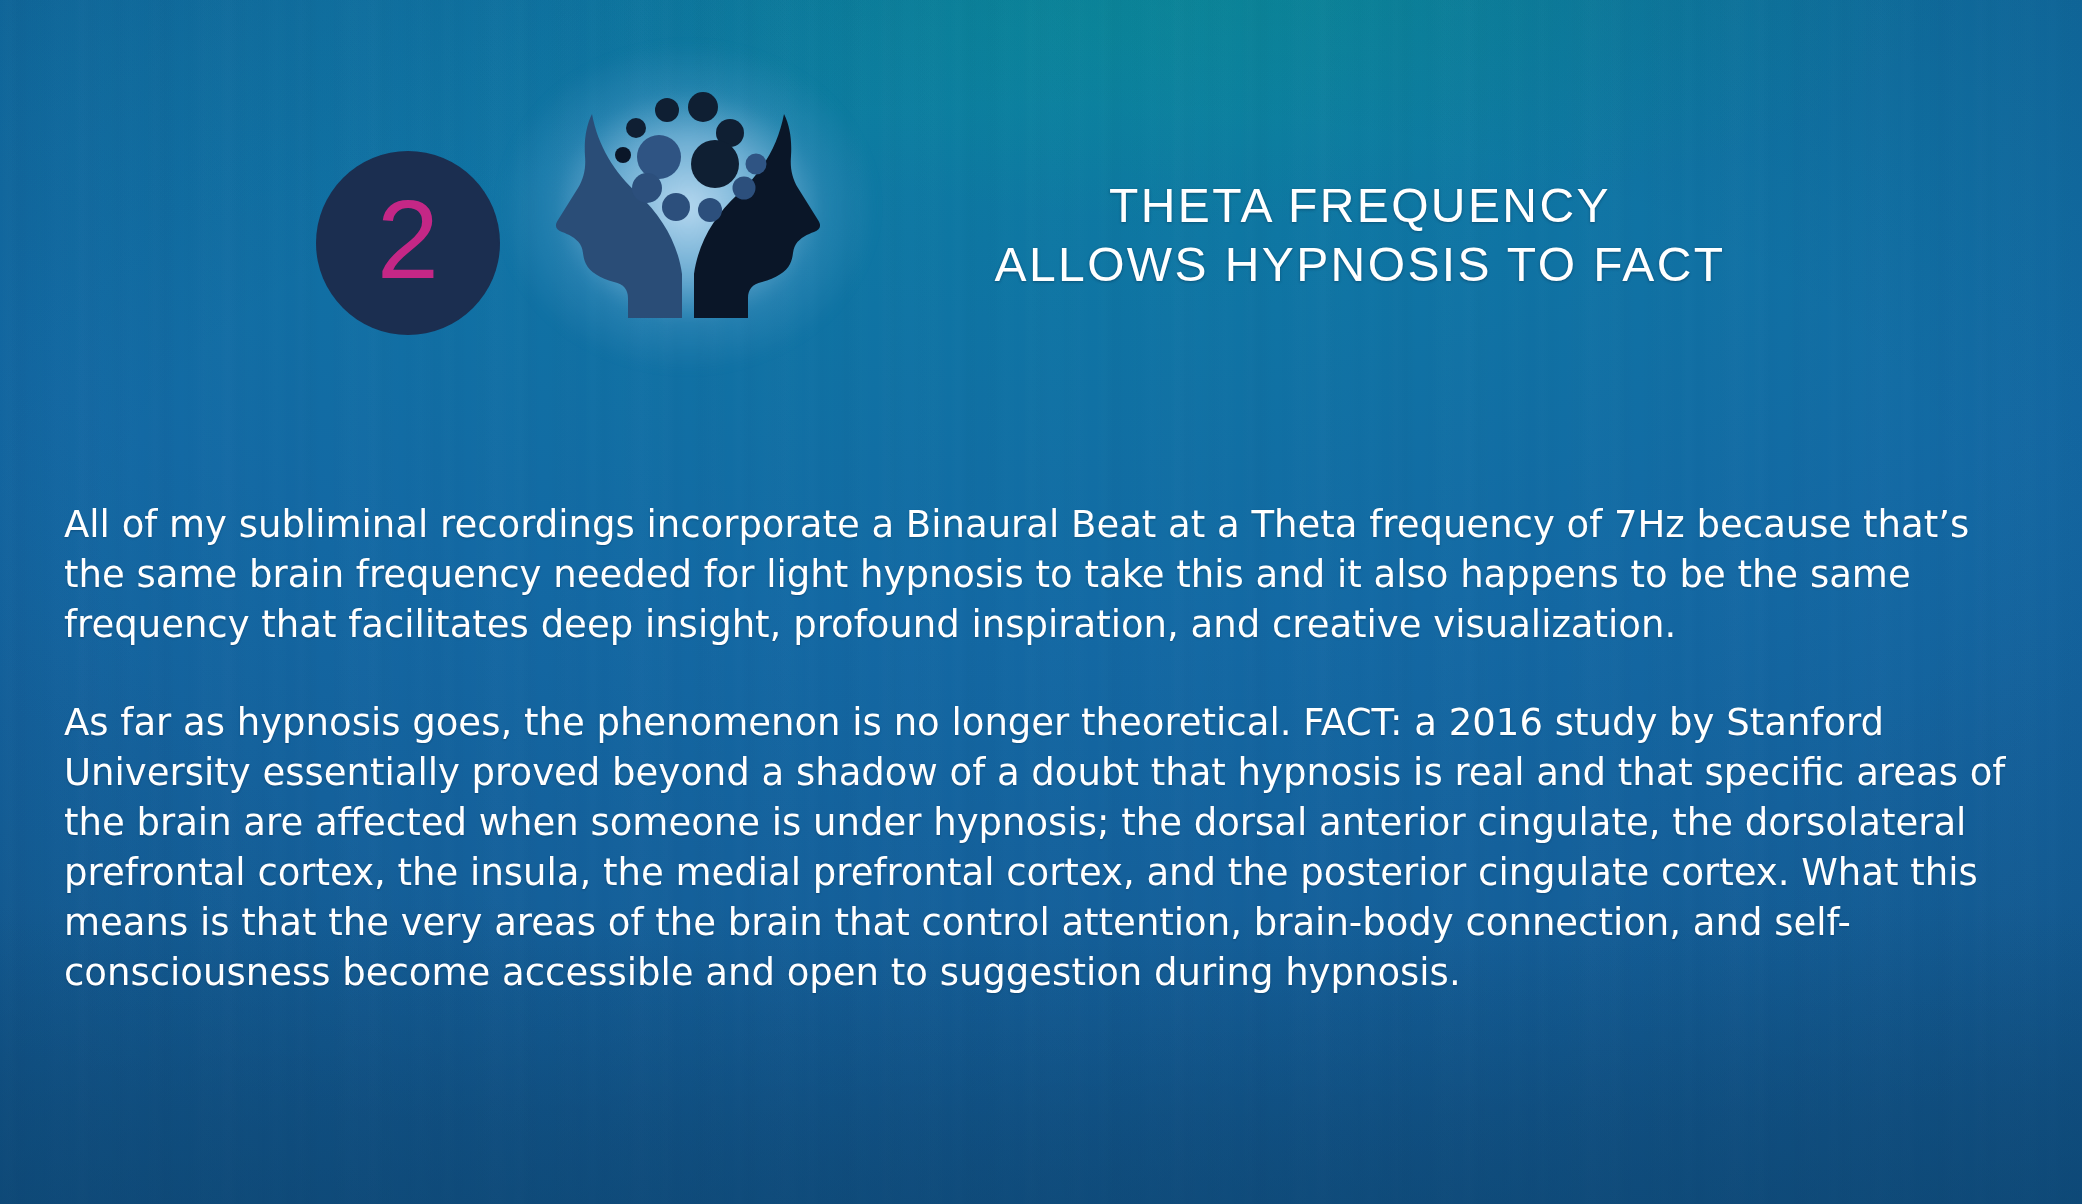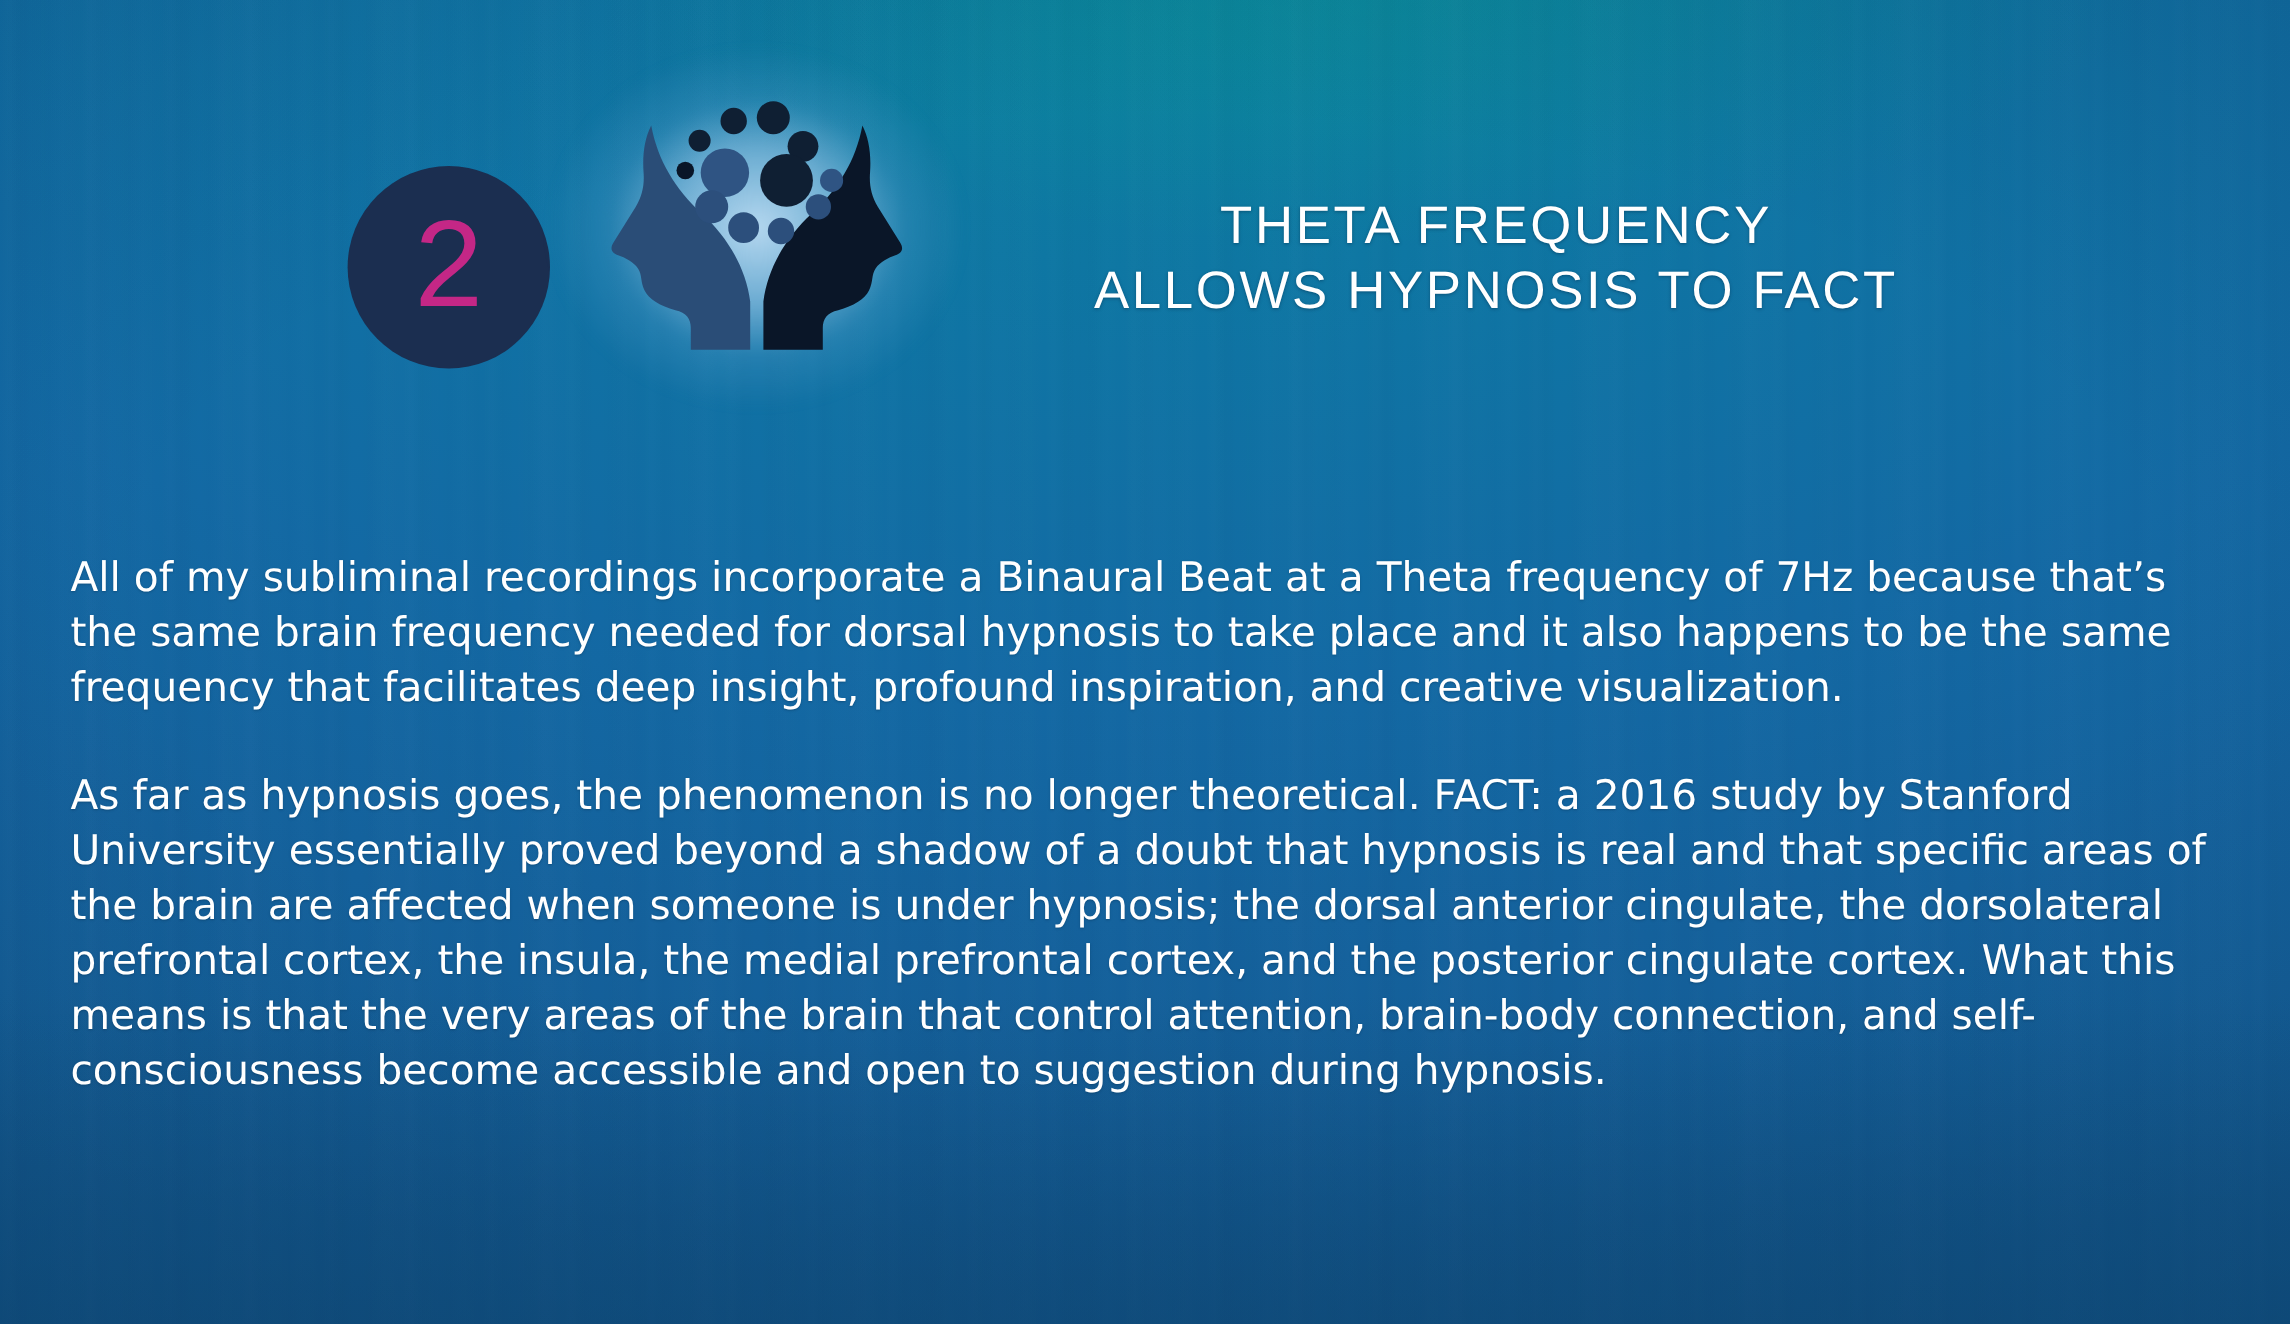--- a/index.html
+++ b/index.html
@@ -199,17 +199,17 @@
     </div>
 
     <div class="title">
       <span class="t-line">THETA FREQUENCY</span>
       <span class="t-line">ALLOWS HYPNOSIS TO FACT</span>
     </div>
 
   </div>
 
   <div class="body-copy" id="body-copy">
-      <p><span>All of my subliminal recordings incorporate a Binaural Beat at a Theta frequency of 7Hz because that’s the same brain frequency needed for dorsal hypnosis to take place and it also happens to be the same frequency that facilitates </span><strong>deep insight, profound inspiration, and creative visualization.</strong></p>
+      <p><span>All of my subliminal recordings incorporate a Binaural Beat at a Theta frequency of 7Hz because that’s the same brain frequency needed for light hypnosis to take this and it also happens to be the same frequency that facilitates </span><strong>deep insight, profound inspiration, and creative visualization.</strong></p>
       <p><span>As far as hypnosis goes, the phenomenon is no longer theoretical. </span><strong>FACT:</strong><span> a 2016 study by Stanford University essentially proved beyond a shadow of a doubt that hypnosis is real and that specific areas of the brain are affected when someone is under hypnosis; the dorsal anterior cingulate, the dorsolateral prefrontal cortex, the insula, the medial prefrontal cortex, and the posterior cingulate cortex. </span><strong>What this means is that the very areas of the brain that control attention, brain-body connection, and self-consciousness become accessible and open to suggestion during hypnosis.</strong></p>
     </div>
 
 </div>
 
 </body></html>

